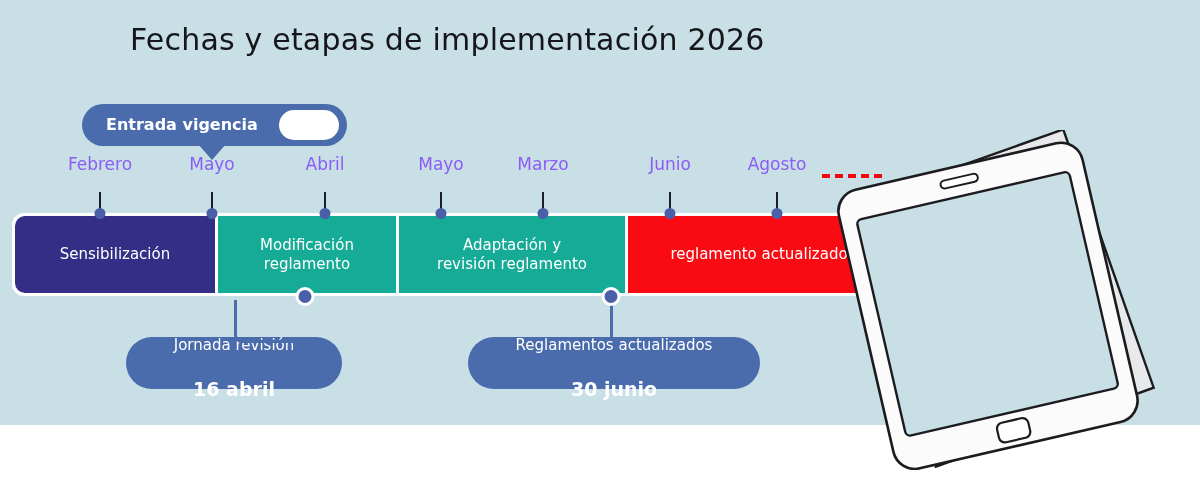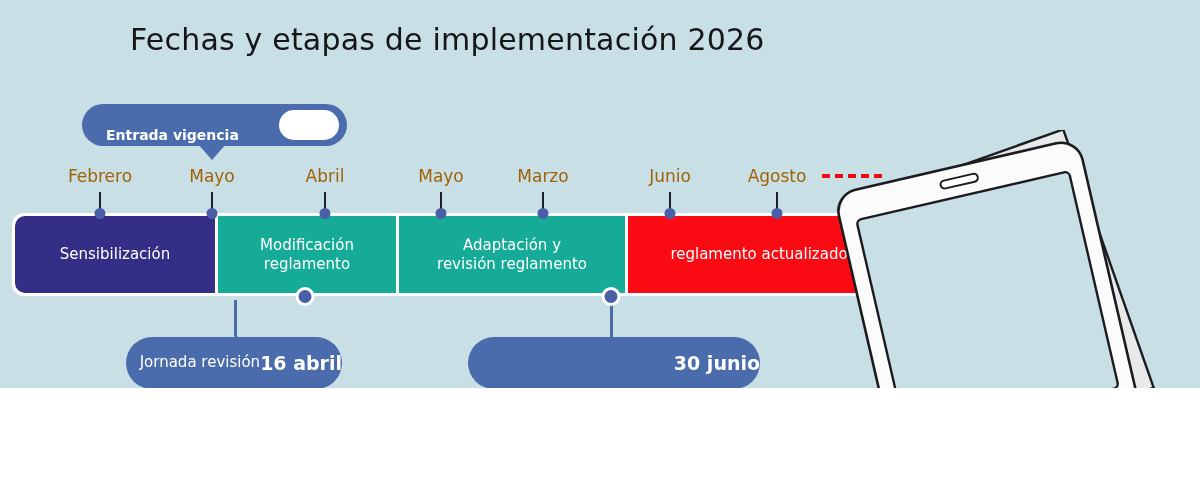--- a/index.html
+++ b/index.html
@@ -3,21 +3,21 @@
 <meta charset="utf-8">
 <style>
   html, body {
     margin: 0;
     padding: 0;
     background: #ffffff;
   }
   #canvas {
     position: relative;
     width: 1200px;
-    height: 388px;
+    height: 480px;
     background: #ffffff;
     overflow: hidden;
     font-family: "DejaVu Sans", "Liberation Sans", sans-serif;
   }
   .band {
     position: absolute;
     left: 0;
     top: 0;
     width: 1200px;
     height: 425px;
@@ -41,25 +41,24 @@
     width: 265px;
     height: 42px;
     background: #4a6cac;
     border-radius: 21px;
     box-sizing: border-box;
   }
   .vig-label {
     position: absolute;
     left: 24px;
     top: 11px;
-    font-size: 14px;
+    font-size: 16px;
     font-weight: bold;
     color: #ffffff;
     white-space: nowrap;
-    margin-top: 12px;
   }
   .vig-toggle {
     position: absolute;
     right: 8px;
     top: 6px;
     width: 60px;
     height: 30px;
     background: #ffffff;
     border-radius: 15px;
   }
@@ -71,24 +70,24 @@
     height: 0;
     border-left: 14px solid transparent;
     border-right: 14px solid transparent;
     border-top: 16px solid #4a6cac;
   }
 
   
   .month {
     position: absolute;
     font-size: 17px;
-    color: #a16207;
+    color: #8b5cf6;
     white-space: nowrap;
     transform: translateX(-50%);
-    top: 166px;
+    top: 154px;
   }
   .tick {
     position: absolute;
     width: 2px;
     height: 22px;
     background: #1b2030;
     top: 192px;
     transform: translateX(-50%);
   }
   .dot {
@@ -142,24 +141,25 @@
   .seg-3 { background: #fa0a12; border-radius: 0 10px 10px 0; }
 
   
   .callout {
     position: absolute;
     height: 52px;
     background: #4a6cac;
     border-radius: 26px;
     color: #ffffff;
     display: flex;
-    flex-direction: row;
+    flex-direction: column;
     align-items: center;
-    justify-content: flex-end;
-    box-sizing: border-box;
+    justify-content: flex-start;
+    box-sizing: border-box;
+    gap: 24px;
   }
   .callout .c-top {
     font-size: 15px;
     line-height: 1.15;
   }
   .callout .c-bot {
     font-size: 19px;
     font-weight: bold;
     line-height: 1.2;
   }
@@ -269,20 +269,21 @@
       <div class="anchor-dot" style="left: 305px; top: 287px;"></div>
       <div class="conn conn-elbow" style="left: 234px; top: 300px; width: 71px; height: 40px;"></div>
       <div class="conn conn-straight" style="left: 304px; top: 295px; height: 8px;"></div>
       <div class="callout" style="left: 126px; top: 337px; width: 216px; background: rgb(74, 108, 172);">
         <div class="c-top">Jornada revisión</div>
         <div class="c-bot">16 abril</div>
       </div>
       <div class="anchor-dot" style="left: 611px; top: 287px;"></div>
       <div class="conn conn-straight" style="left: 610px; top: 295px; height: 46px;"></div>
       <div class="callout" style="left: 468px; top: 337px; width: 292px; background: rgb(74, 108, 172);">
+        <div class="c-top">Reglamentos actualizados</div>
         <div class="c-bot">30 junio</div>
       </div>
     </div>
 
   <div class="tablet">
     <svg width="400" height="340" viewBox="0 0 400 340">
       <g transform="rotate(-13 200 170)">
 
         <path d="M72 44 L300 18 L330 290 L100 318 Z" fill="#e8e9ea" stroke="#1c1c20" stroke-width="2.4"></path>
 

